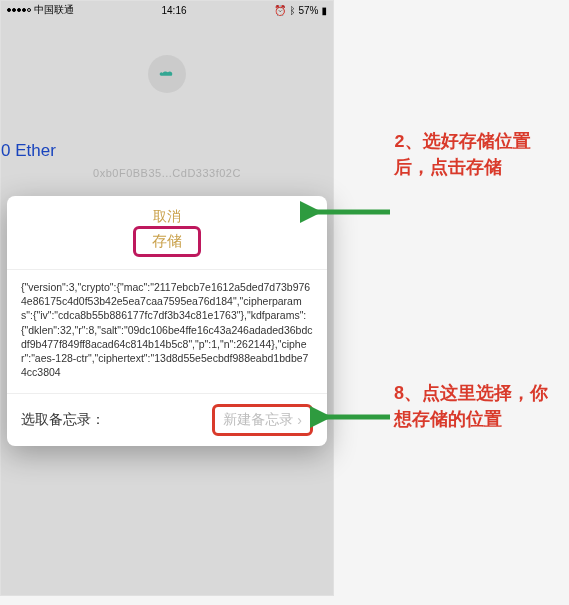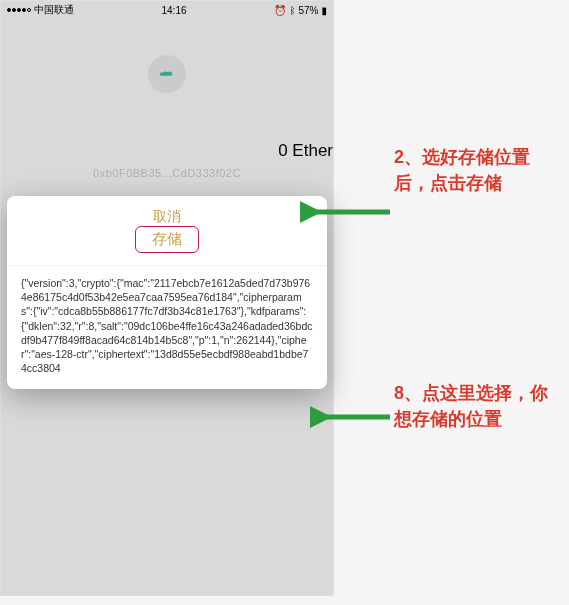--- a/index.html
+++ b/index.html
@@ -45,21 +45,21 @@
   .nav .title { font-size: 16px; color: #333; font-weight: 500; }
   .nav .save { color: #3bbfa8; font-size: 14px; }
   .wallet-icon {
     width: 38px; height: 38px;
     margin: 36px auto 12px;
     border-radius: 50%;
     background: #e8e8e8;
     display: flex; align-items: center; justify-content: center;
   }
   .wallet-icon svg { width: 22px; height: 22px; }
-  .balance { text-align: right; font-size: 17px; color: #000000; margin-top: 48px; }
+  .balance { text-align: left; font-size: 17px; color: #1d4ed8; margin-top: 48px; }
   .addr { text-align: center; font-size: 11px; color: #c8c8c8; margin-top: 6px; letter-spacing: 0.5px; }
   .overlay {
     position: absolute;
     left: 0; right: 0; top: 0; bottom: 0;
     background: rgba(0,0,0,0.12);
     pointer-events: none;
   }
   .dialog {
     position: absolute;
     left: 6px; right: 6px;
@@ -71,21 +71,21 @@
   .dialog-head {
     display: flex;
     justify-content: space-between;
     align-items: center;
     padding: 12px 14px;
     border-bottom: 1px solid #eee;
     flex-direction: column;
   }
   .dialog-head .cancel { color: #c9a04a; font-size: 14px; }
   .store-box {
-    border: 1px solid #be185d;
+    border: 3px solid #be185d;
     border-radius: 6px;
     padding: 3px 16px;
   }
   .store-box span { color: #c9a04a; font-size: 15px; font-weight: 500; }
   .json-block {
     padding: 10px 14px 14px;
     font-size: 10.5px;
     line-height: 1.35;
     color: #333;
     word-break: break-all;
@@ -116,21 +116,21 @@
   }
   .btn-primary { background: #3bbfa8; margin-top: 60px; }
   .btn-grey { background: #b5b5b5; margin-top: 14px; }
   .annot {
     position: absolute;
     color: #d93a2b;
     font-size: 18px;
     font-weight: 700;
     line-height: 1.45;
   }
-  .annot1 { left: 394px; top: 144px; width: 170px; }
+  .annot1 { left: 394px; top: 129px; width: 170px; font-family: Liberation Mono, monospace; }
   .annot2 { left: 394px; top: 380px; width: 170px; }
   .arrow { position: absolute; }
 </style>
 </head>
 <body>
 
 <div class="phone">
 
   <div class="status-bar">
     <div class="status-left">
@@ -171,20 +171,27 @@
   <div class="overlay"></div>
 
   <div class="dialog">
     <div class="dialog-head">
       <span class="cancel">取消</span>
       <div class="store-box">
         <span>存储</span>
       </div>
     </div>
     <div class="json-block">{"version":3,"crypto":{"mac":"2117ebcb7e1612a5ded7d73b9764e86175c4d0f53b42e5ea7caa7595ea76d184","cipherparams":{"iv":"cdca8b55b886177fc7df3b34c81e1763"},"kdfparams":{"dklen":32,"r":8,"salt":"09dc106be4ffe16c43a246adaded36bdcdf9b477f849ff8acad64c814b14b5c8","p":1,"n":262144},"cipher":"aes-128-ctr","ciphertext":"13d8d55e5ecbdf988eabd1bdbe74cc3804</div>
+    <div class="memo-row">
+      <span class="lbl">选取备忘录：</span>
+      <div class="memo-box">
+        <span class="ph">新建备忘录</span>
+        <span class="chev">›</span>
+      </div>
+    </div>
   </div>
 
 </div>
 
 <div class="annot annot1">2、选好存储位置后，点击存储</div>
 <div class="annot annot2">8、点这里选择，你想存储的位置</div>
 
 <svg class="arrow" style="left:300px;top:200px" width="100" height="30">
   <defs>
       <marker id="ah1" markerWidth="10" markerHeight="10" refX="2" refY="3" orient="auto">

